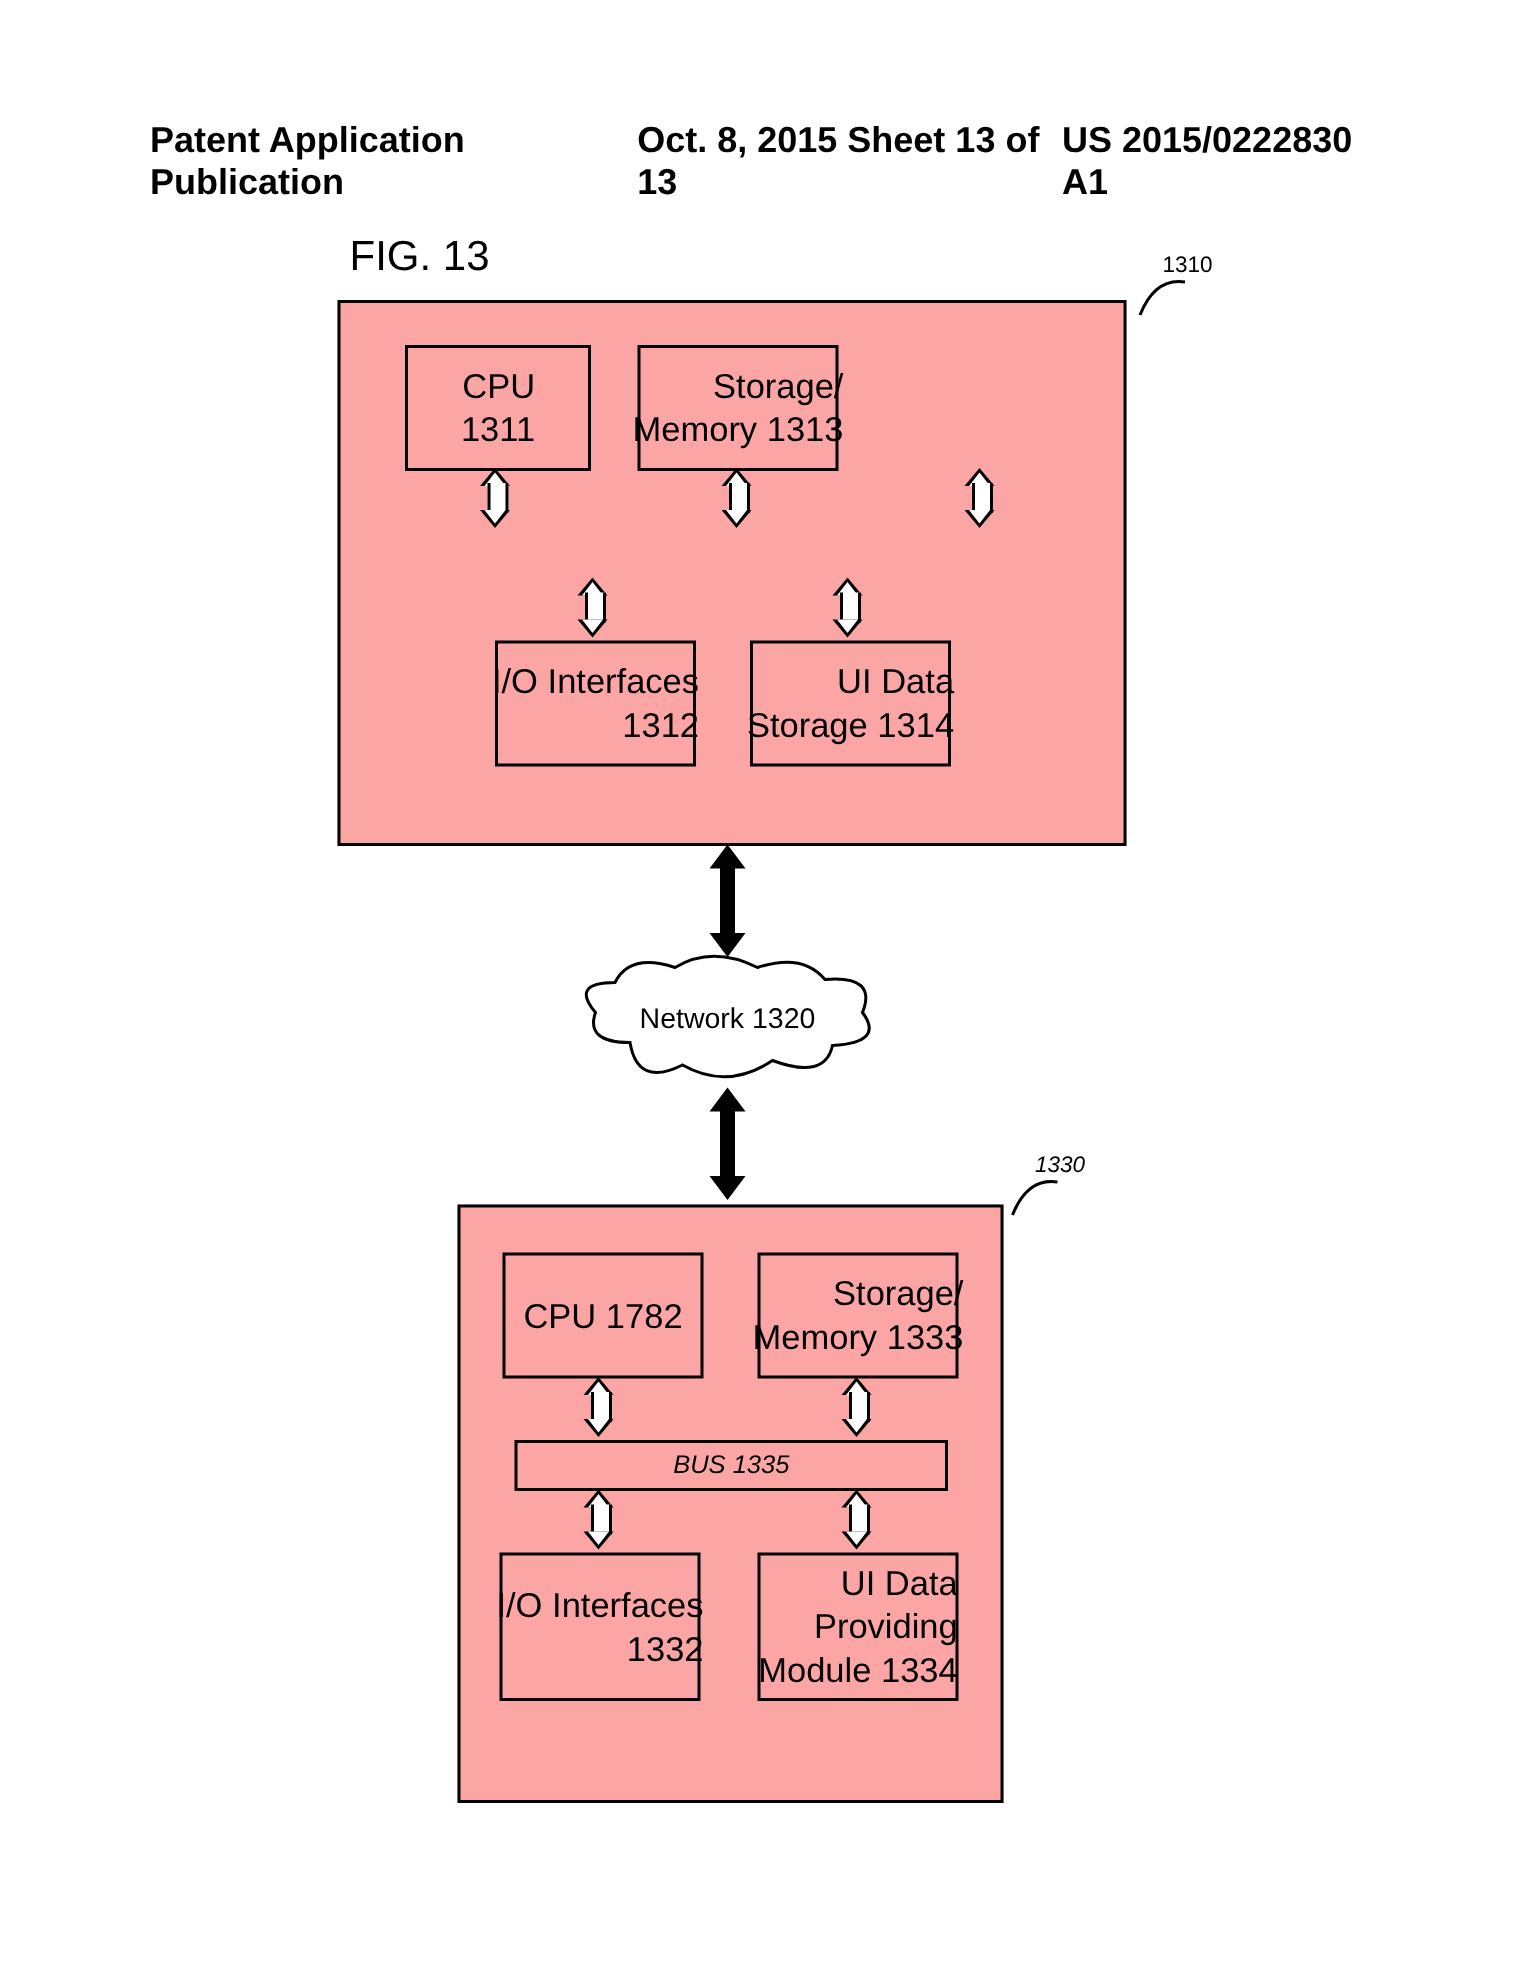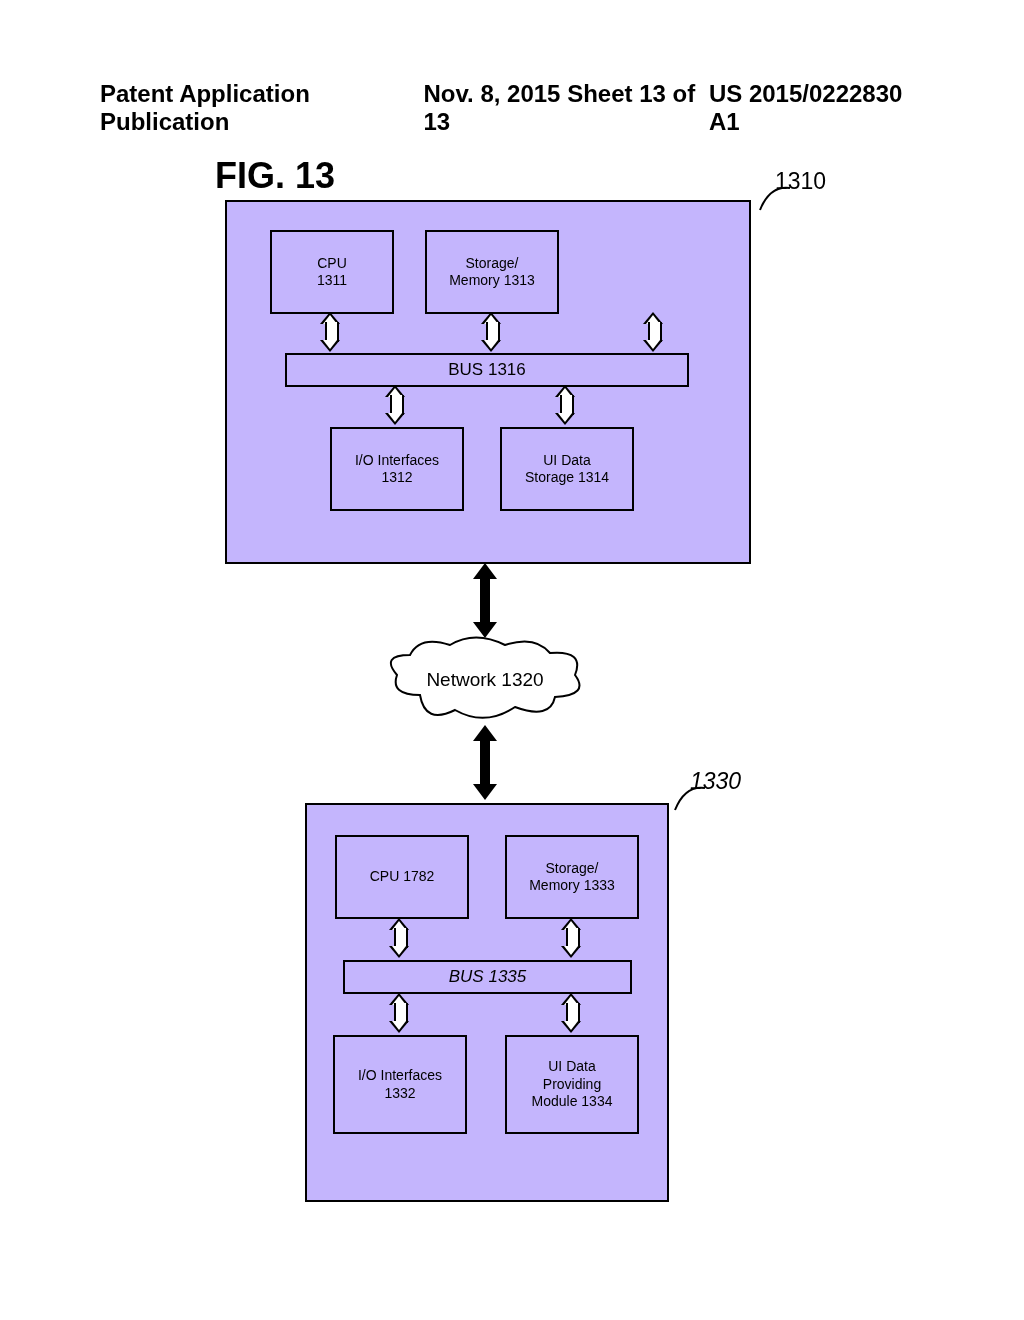--- a/index.html
+++ b/index.html
@@ -17,41 +17,41 @@
     left: 100px;
     right: 100px;
     display: flex;
     justify-content: space-between;
     font-size: 24px;
     font-weight: bold;
   }
   .fig-label {
     position: absolute;
     top: 155px;
-    left: 215px;
-    font-size: 36px;
-    font-weight: bold;
+    left: 233px;
+    font-size: 28px;
+    font-weight: normal;
   }
   .diagram {
     position: absolute;
     top: 185px;
     left: 225px;
     width: 560px;
     height: 1030px;
   }
   .box {
     position: absolute;
     border: 2px solid #000;
-    background: #c4b5fd;
-    text-align: center;
+    background: #fca5a5;
+    text-align: right;
     display: flex;
     flex-direction: column;
     justify-content: center;
     align-items: center;
-    font-size: 14px;
+    font-size: 23px;
     line-height: 1.25;
   }
   .bus {
     position: absolute;
     border: 2px solid #000;
     display: flex;
     justify-content: center;
     align-items: center;
     font-size: 17px;
   }
@@ -98,38 +98,38 @@
     position:absolute; left:3px; top:10px; bottom:10px; width:10px; background:#000;
   }
   .solid-dbl .sup, .solid-dbl .sdn{
     position:absolute; left:-4px; width:0; height:0;
     border-left:12px solid transparent; border-right:12px solid transparent;
   }
   .solid-dbl .sup{ top:0; border-bottom:16px solid #000;}
   .solid-dbl .sdn{ bottom:0; border-top:16px solid #000;}
   .leader {
     position: absolute;
-    font-size: 23px;
+    font-size: 15px;
   }
   .cloud {
     position: absolute;
     width: 200px;
     height: 90px;
     text-align: left;
     font-size: 19px;
     display: flex; justify-content: center; align-items: center;
   }
   .cloud svg { position:absolute; top:0; left:0;}
 </style>
 </head>
 <body>
 
 <div class="header">
   <span>Patent Application Publication</span>
-  <span>Nov. 8, 2015  Sheet 13 of 13</span>
+  <span>Oct. 8, 2015  Sheet 13 of 13</span>
   <span>US 2015/0222830 A1</span>
 </div>
 
 <div class="fig-label">FIG. 13</div>
 
 <div class="diagram">
 
   <div class="box" style="left:0px; top:15px; width:522px; height:360px; border-width:2px;"></div>
   <div class="leader" style="left:530px; top:-5px;">
     <svg width="40" height="35">
@@ -152,21 +152,20 @@
     <div class="head-up"></div>
       <div class="shaft"></div>
       <div class="head-dn"></div>
   </div>
   <div class="dbl-arrow" style="left:418px; top:127px; height:40px;">
     <div class="head-up"></div>
       <div class="shaft"></div>
       <div class="head-dn"></div>
   </div>
 
-  <div class="bus" style="left:60px; top:168px; width:400px; height:30px;">BUS 1316</div>
 
   <div class="dbl-arrow" style="left:160px; top:200px; height:40px;">
     <div class="head-up"></div>
       <div class="shaft"></div>
       <div class="head-dn"></div>
   </div>
   <div class="dbl-arrow" style="left:330px; top:200px; height:40px;">
     <div class="head-up"></div>
       <div class="shaft"></div>
       <div class="head-dn"></div>

